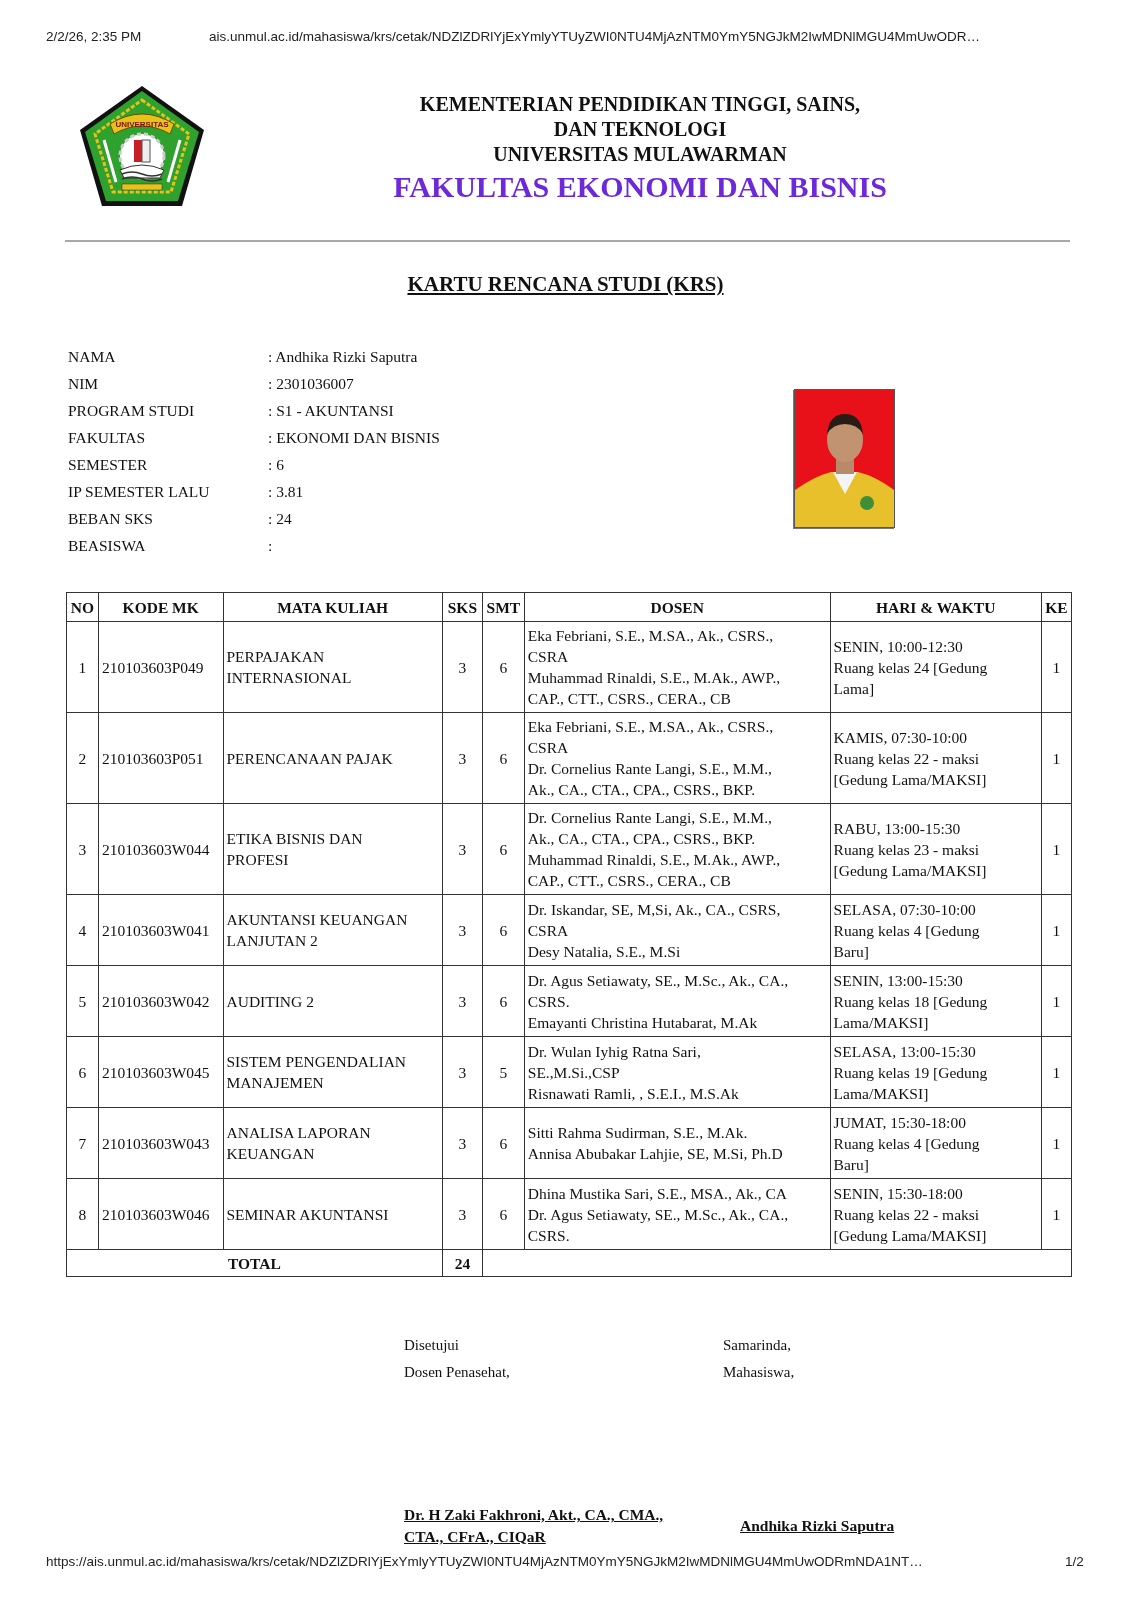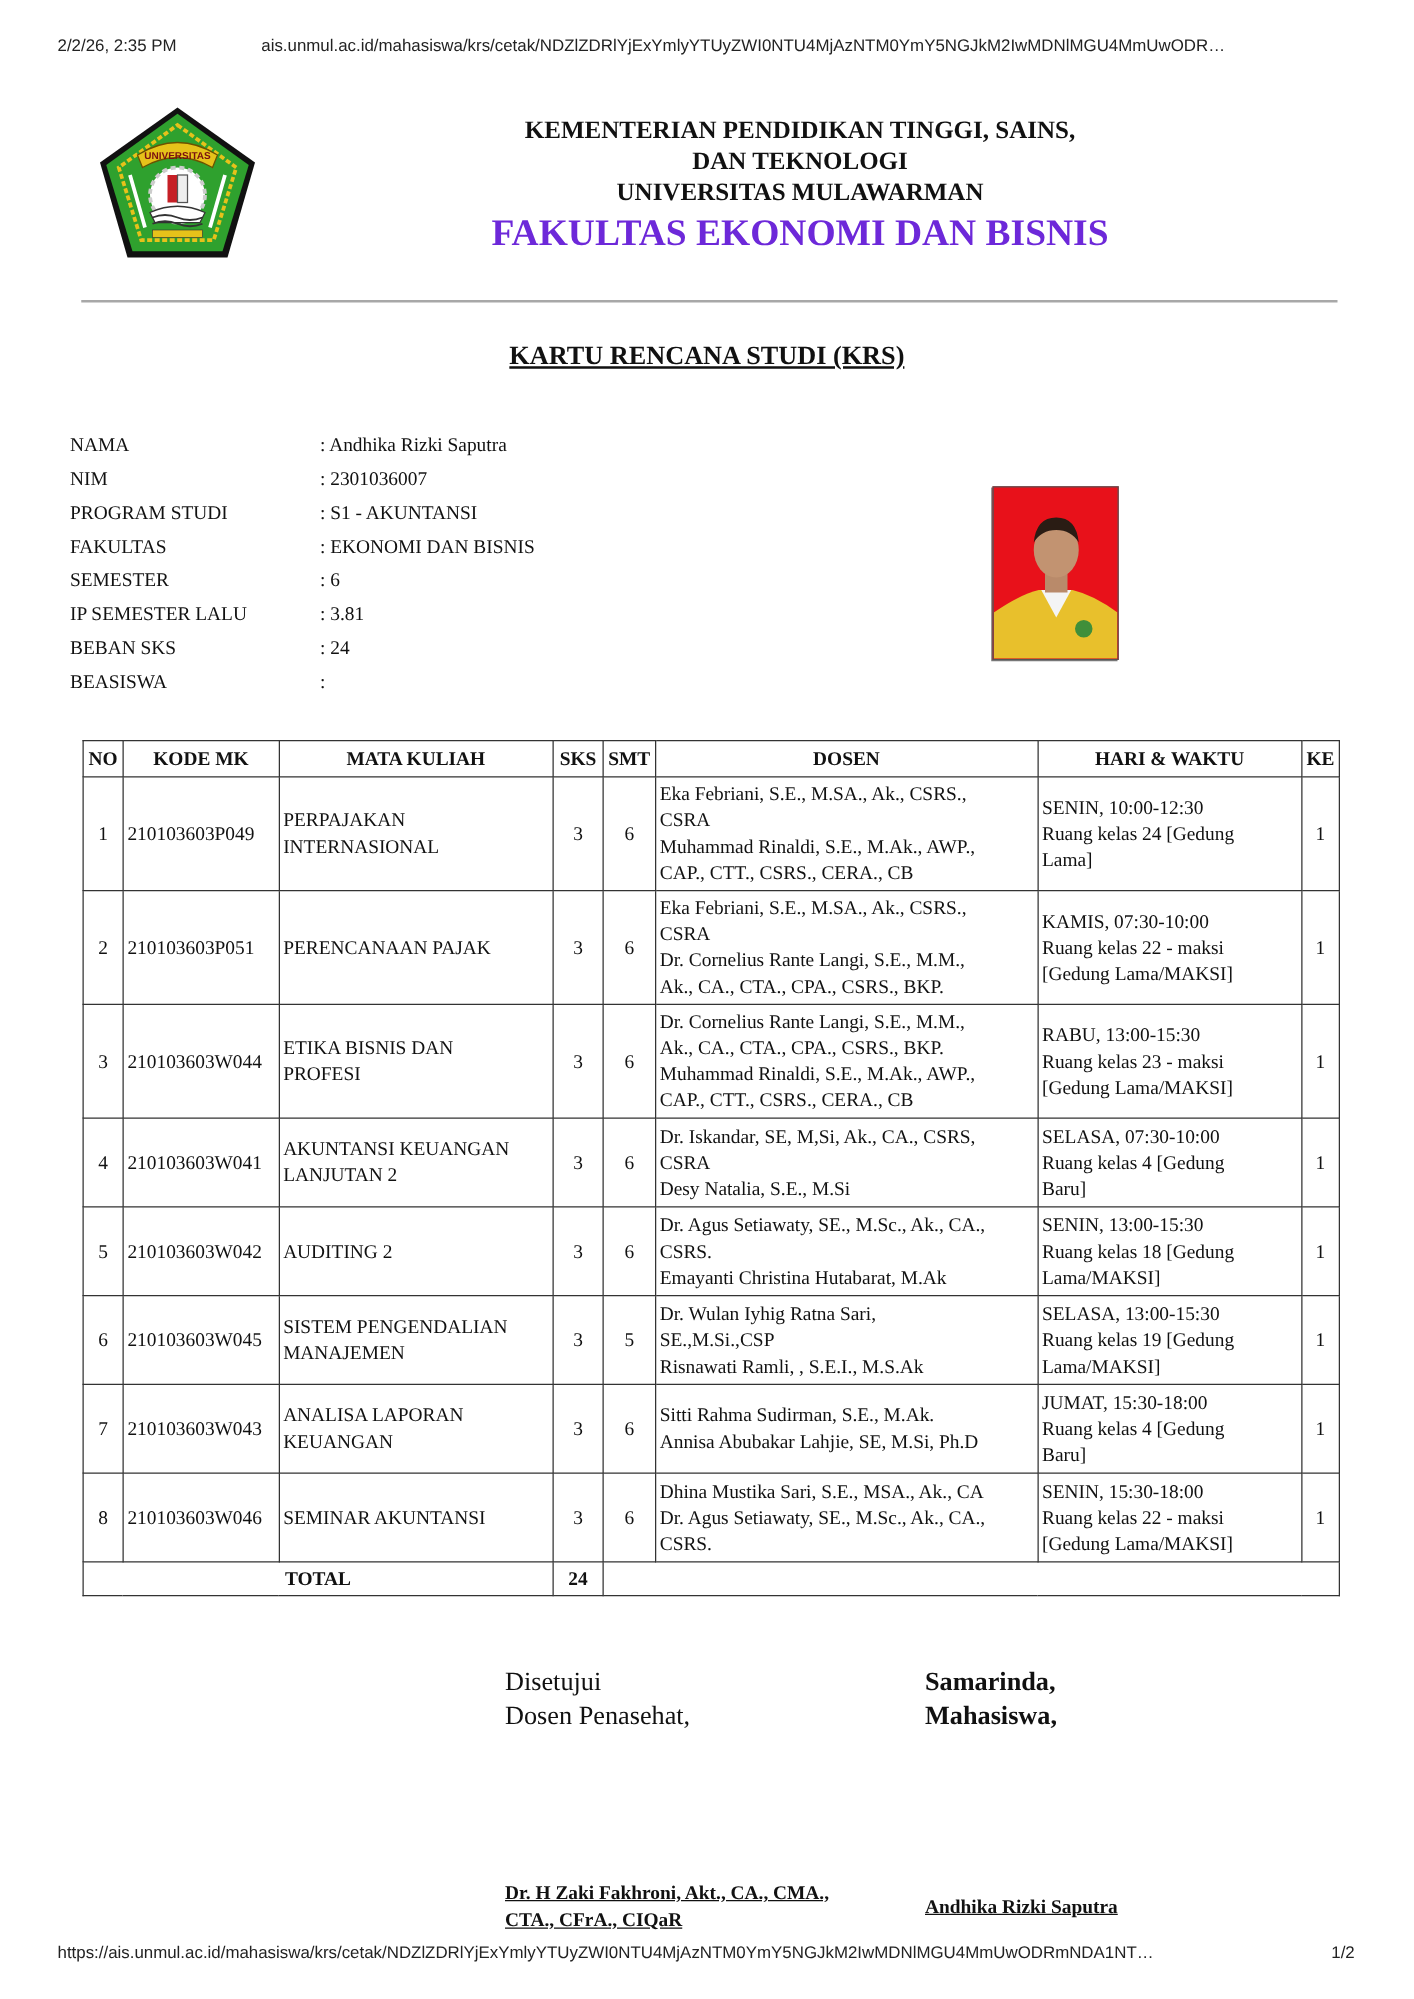--- a/index.html
+++ b/index.html
@@ -13,39 +13,39 @@
   .print-footer .page { position: absolute; left: 1065px; }
 
   .logo { position: absolute; left: 74px; top: 82px; width: 136px; height: 132px; }
   .kop { position: absolute; left: 340px; top: 92px; width: 600px; text-align: center; }
   .kop .l1 { font-weight: bold; font-size: 20px; line-height: 25px; }
   .kop .l4 { font-weight: bold; font-size: 30px; line-height: 36px; color: #6d28d9; margin-top: 2px; }
   .hr { position: absolute; left: 65px; top: 240px; width: 1005px; height: 0; border-top: 2px solid #a8a8a8; }
 
   .doc-title { position: absolute; left: 0; width: 1131px; top: 272px; text-align: center; font-weight: bold; font-size: 21px; text-decoration: underline; }
 
-  .bio { position: absolute; left: 56px; top: 348px; font-size: 15.5px; }
+  .bio { position: absolute; left: 68px; top: 348px; font-size: 15.5px; }
   .bio-row { height: 27px; position: relative; width: 460px; }
   .bio-row .lbl { position: absolute; left: 0; }
   .bio-row .val { position: absolute; left: 200px; white-space: nowrap; }
 
   .photo { position: absolute; left: 794px; top: 389px; width: 99px; height: 137px; border: 1px solid #555; box-shadow: -1px 1px 0 #777; background: #e8111a; overflow: hidden; }
 
   table.krs { position: absolute; left: 66px; top: 592px; width: 1006px; border-collapse: collapse; font-size: 15.5px; }
   table.krs th, table.krs td { border: 1.5px solid #333; padding: 1px 3px; vertical-align: middle; line-height: 21px; }
   table.krs th { font-weight: bold; height: 26px; font-size: 15.5px; }
   table.krs td.c { text-align: center; }
   table.krs tr.row td { height: 88px; }
   table.krs tr.row.short td { height: 68px; }
   table.krs tr.total td { height: 24px; font-weight: bold; text-align: center; }
   .lines div { white-space: nowrap; }
 
-  .sig { position: absolute; font-size: 21px; line-height: 27px; }
+  .sig { position: absolute; font-size: 15px; line-height: 27px; }
   .sig-left { left: 404px; top: 1332px; }
-  .sig-right { left: 740px; top: 1332px; font-weight: bold; }
+  .sig-right { left: 723px; top: 1332px; }
   .signame { position: absolute; font-size: 15.5px; font-weight: bold; text-decoration: underline; line-height: 22px; }
   .signame-left { left: 404px; top: 1504px; }
   .signame-right { left: 740px; top: 1515px; }
 </style>
 </head>
 <body>
 
 <div class="print-header">
   <span class="date">2/2/26, 2:35 PM</span>
   <span class="url">ais.unmul.ac.id/mahasiswa/krs/cetak/NDZlZDRlYjExYmlyYTUyZWI0NTU4MjAzNTM0YmY5NGJkM2IwMDNlMGU4MmUwODR…</span>

